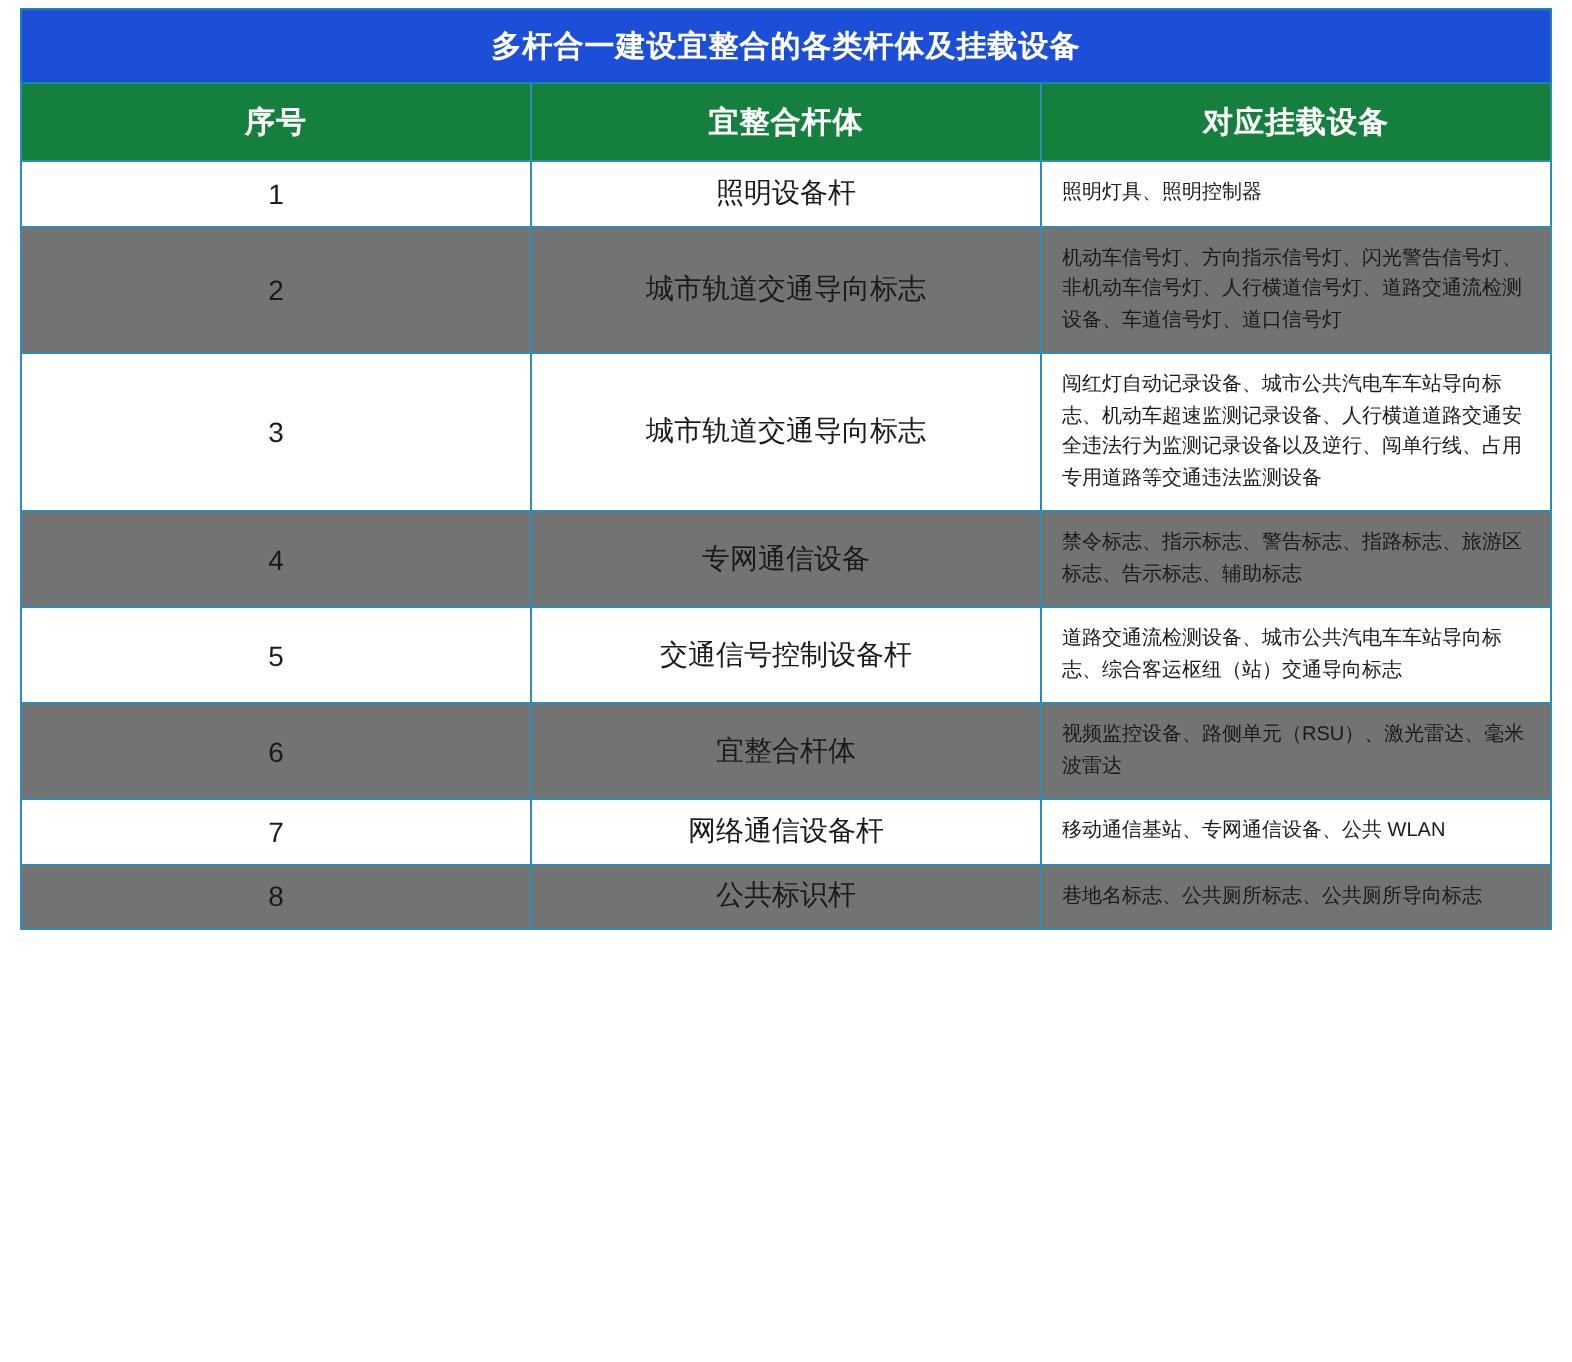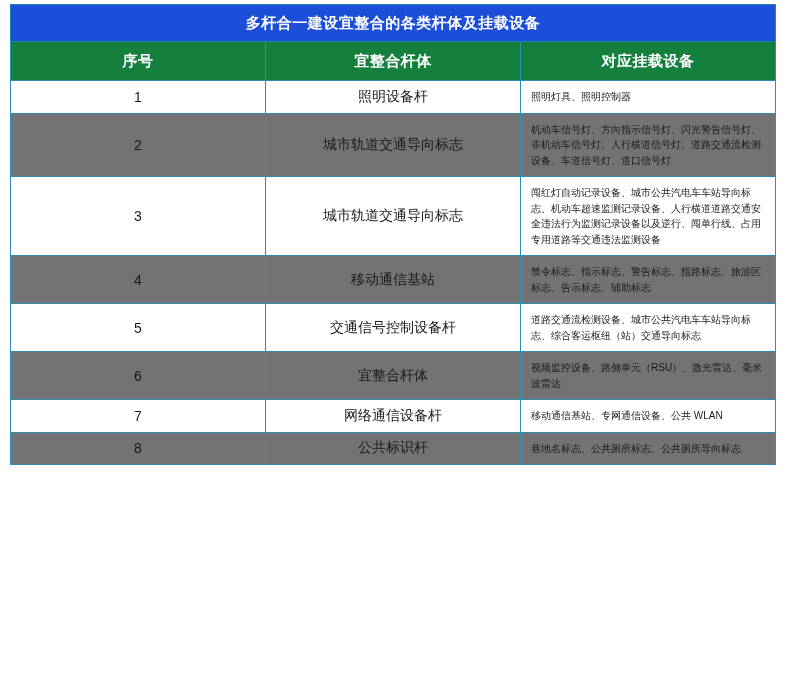--- a/index.html
+++ b/index.html
@@ -100,21 +100,21 @@
         <td class="pole">城市轨道交通导向标志</td>
         <td class="dev">机动车信号灯、方向指示信号灯、闪光警告信号灯、非机动车信号灯、人行横道信号灯、道路交通流检测设备、车道信号灯、道口信号灯</td>
       </tr>
       <tr class="odd">
         <td class="idx">3</td>
         <td class="pole">城市轨道交通导向标志</td>
         <td class="dev">闯红灯自动记录设备、城市公共汽电车车站导向标志、机动车超速监测记录设备、人行横道道路交通安全违法行为监测记录设备以及逆行、闯单行线、占用专用道路等交通违法监测设备</td>
       </tr>
       <tr class="even">
         <td class="idx">4</td>
-        <td class="pole">移动通信基站</td>
+        <td class="pole">专网通信设备</td>
         <td class="dev">禁令标志、指示标志、警告标志、指路标志、旅游区标志、告示标志、辅助标志</td>
       </tr>
       <tr class="odd">
         <td class="idx">5</td>
         <td class="pole">交通信号控制设备杆</td>
         <td class="dev">道路交通流检测设备、城市公共汽电车车站导向标志、综合客运枢纽（站）交通导向标志</td>
       </tr>
       <tr class="even">
         <td class="idx">6</td>
         <td class="pole">宜整合杆体</td>

